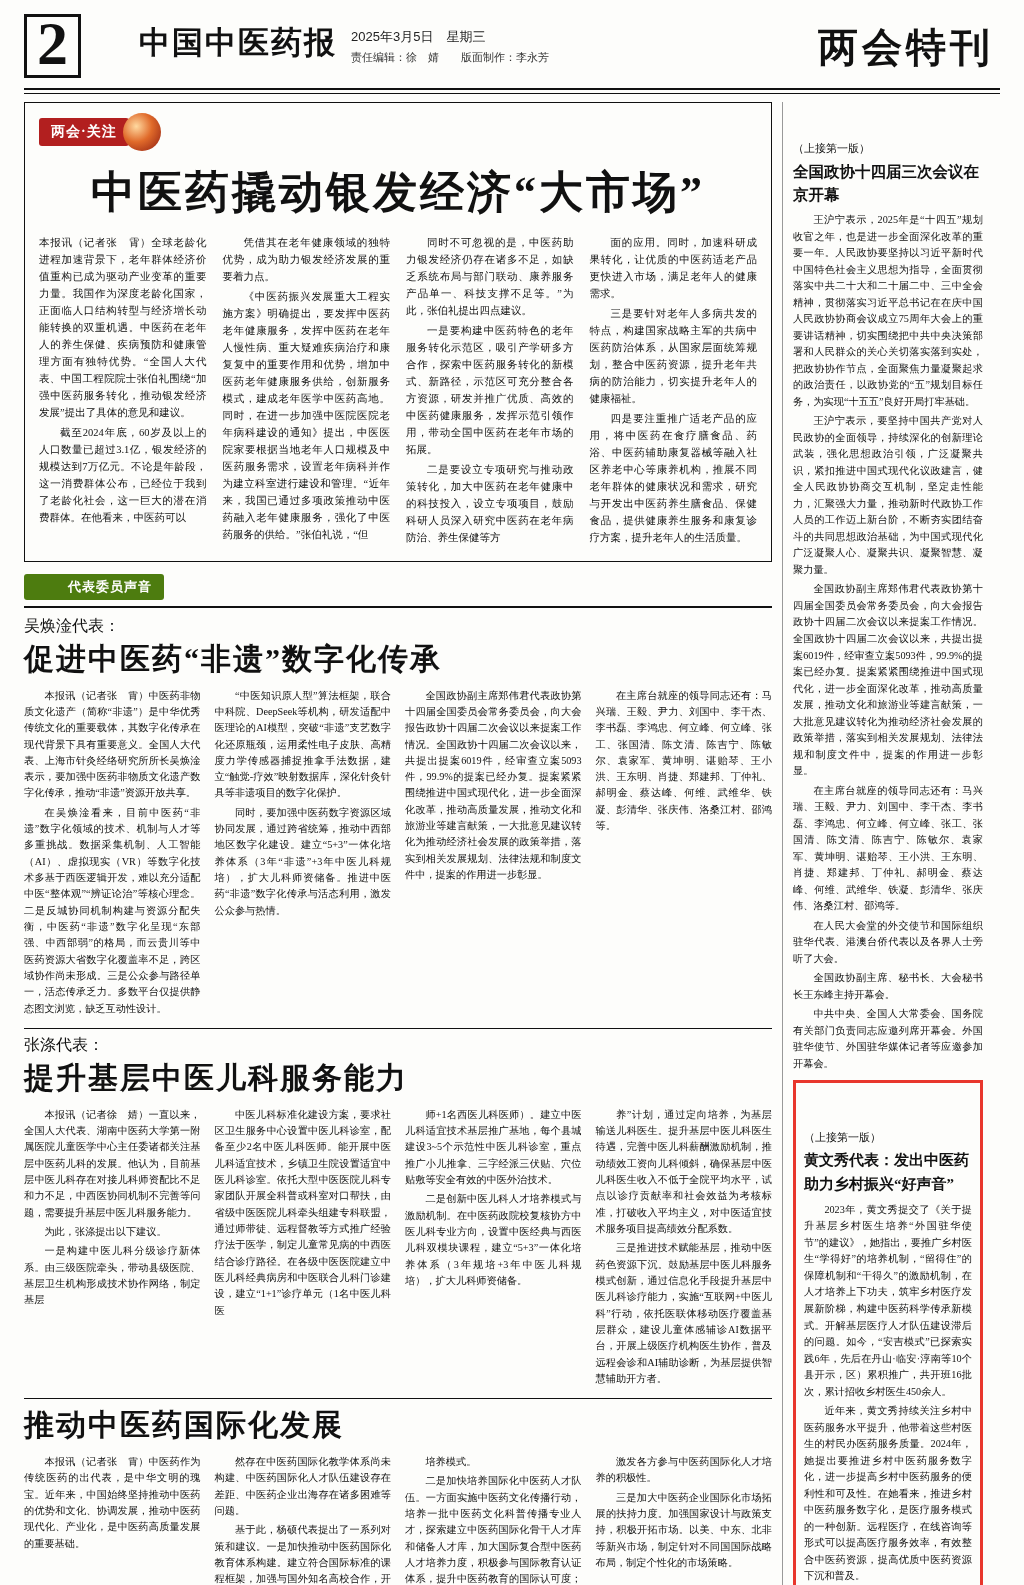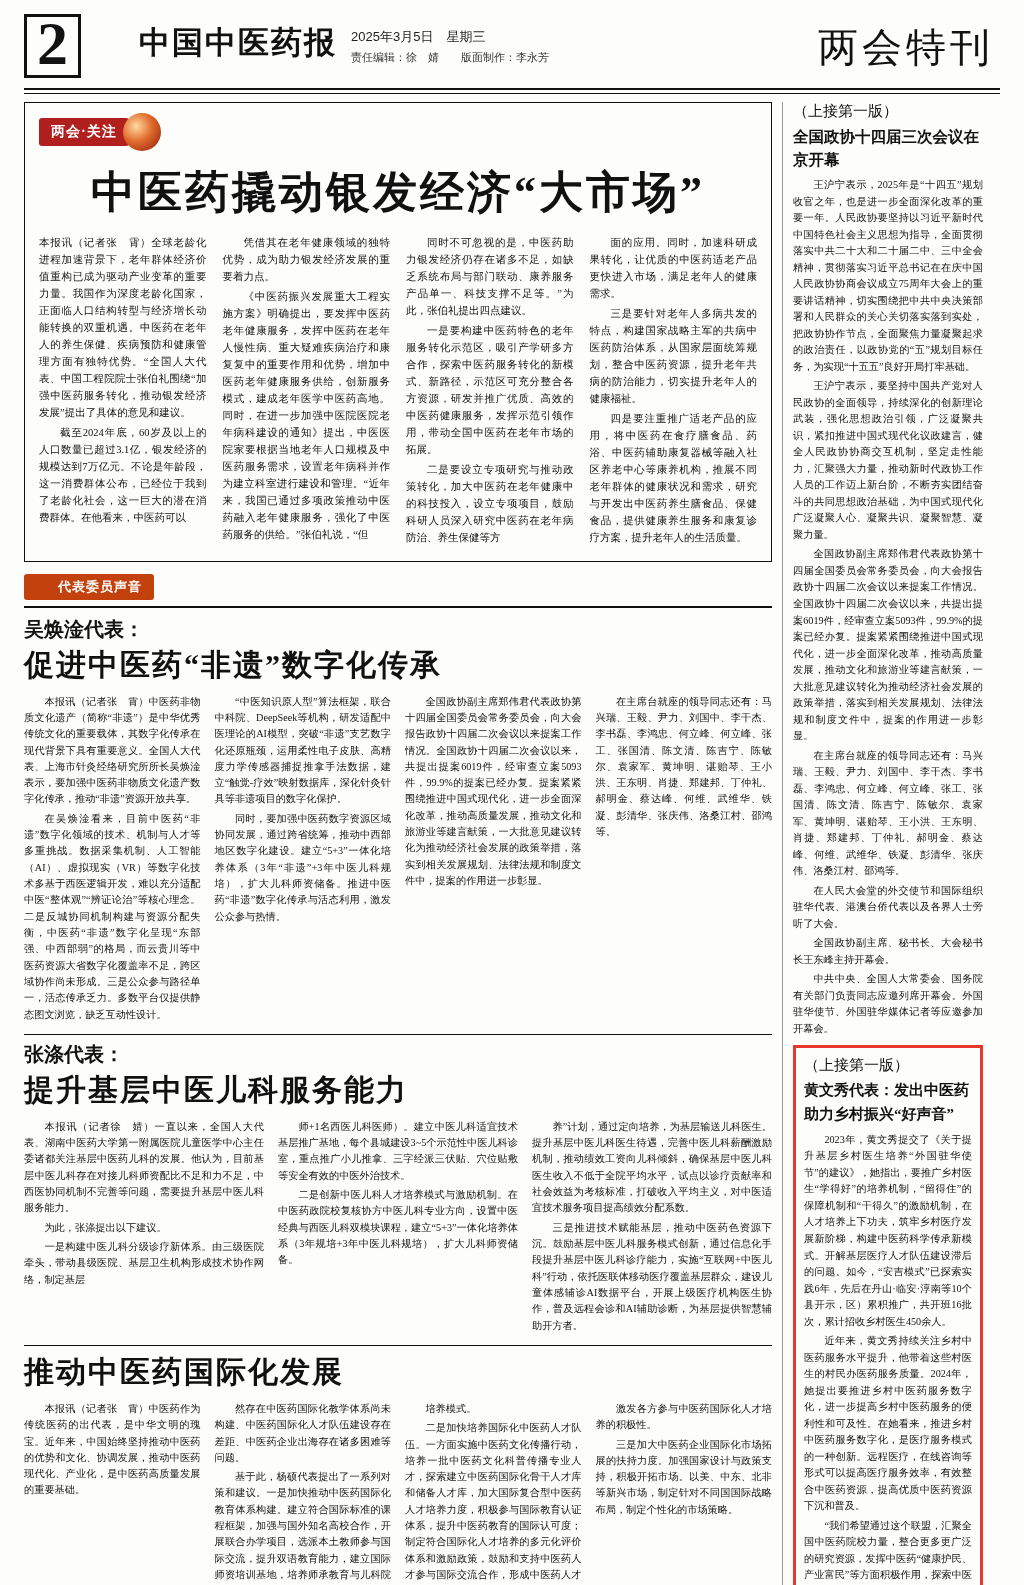--- a/index.html
+++ b/index.html
@@ -13,21 +13,21 @@
   .page-num{
     font-family:"Liberation Serif",serif;font-size:62px;font-weight:bold;line-height:0.8;
     color:#111;border:3px solid #111;padding:2px 10px 6px 10px;margin-right:14px;
     letter-spacing:0;
   }
   .mh-title{font-size:31px;font-weight:bold;letter-spacing:2px;color:#111;margin-top:8px;margin-left:44px;}
   .mh-meta{margin-left:14px;margin-top:14px;font-size:12px;color:#222;font-family:"Liberation Sans",sans-serif;}
   .mh-meta .line1{font-size:13px;}
   .mh-meta .line2{font-size:11px;color:#333;margin-top:4px;}
   .mh-special{
-    margin-left:auto;font-size:40px;font-weight:normal;letter-spacing:4px;color:#111;
+    margin-left:auto;font-size:40px;font-weight:bold;letter-spacing:4px;color:#111;
     margin-top:6px;padding-right:6px;
   }
   .rule-top{border-top:2px solid #111;margin:4px 24px 0 24px;}
   .rule-top2{border-top:1px solid #111;margin:3px 24px 0 24px;}
 
   
   .body-wrap{display:flex;padding:8px 24px 10px 24px;gap:10px;}
   .left-col{width:748px;}
   .right-col{width:190px;border-left:1px solid #999;padding-left:10px;}
 
@@ -52,35 +52,35 @@
   }
   .lead-cols{display:flex;gap:16px;}
   .lead-cols .c{flex:1;font-size:10.5px;line-height:1.62;text-align:justify;color:#111;}
   .lead-cols .c p{margin:0 0 3px 0;text-indent:2em;}
   .lead-cols .c p.nb{text-indent:0;}
   .src{font-weight:bold;}
 
   
   .voices-head{display:flex;align-items:center;gap:8px;margin:12px 0 6px 0;}
   .voices-badge{
-    background:#c2410c;color:#fff;font-size:13px;font-weight:bold;letter-spacing:1px;
-    padding:4px 12px 4px 34px;border-radius:3px;position:relative;
+    background:#4d7c0f;color:#fff;font-size:13px;font-weight:bold;letter-spacing:1px;
+    padding:4px 12px 4px 44px;border-radius:3px;position:relative;
   }
   .sec-rule{border-top:2px solid #111;margin:2px 0 8px 0;}
 
   .article{margin-bottom:6px;}
-  .rep-name{font-size:20px;font-weight:bold;color:#111;margin:4px 0 2px 0;}
+  .rep-name{font-size:16px;font-weight:normal;color:#111;margin:4px 0 2px 0;}
   .art-title{font-size:30px;font-weight:bold;letter-spacing:2px;color:#111;margin:2px 0 8px 0;}
   .art-cols{display:flex;gap:14px;}
   .art-cols .c{flex:1;font-size:10.2px;line-height:1.6;text-align:justify;color:#111;}
   .art-cols .c p{margin:0 0 3px 0;text-indent:2em;}
   .divider{border-top:1px solid #111;margin:8px 0 6px 0;}
 
   
-  .cont-label{font-size:15px;color:#111;margin-bottom:4px;}
+  .cont-label{font-size:11px;color:#111;margin-bottom:4px;margin-top:39px;}
   .rc-title{font-size:15.5px;font-weight:bold;line-height:1.5;color:#111;margin:0 0 6px 0;}
   .rc-body{font-size:10.2px;line-height:1.62;text-align:justify;color:#111;}
   .rc-body p{margin:0 0 3px 0;text-indent:2em;}
   .highlight-box{
     border:3px solid #e8362c;padding:8px 8px 10px 8px;margin-top:8px;
   }
   .hl-title{font-size:15px;font-weight:bold;line-height:1.55;color:#111;margin:4px 0 6px 0;}
 </style>
 </head>
 <body>
@@ -163,20 +163,23 @@
       <div class="divider"></div>
 
       <div class="article">
         <div class="rep-name">张涤代表：</div>
         <div class="art-title">提升基层中医儿科服务能力</div>
         <div class="art-cols">
           <div class="c">
             <p class="nb">本报讯（记者徐　婧）一直以来，全国人大代表、湖南中医药大学第一附属医院儿童医学中心主任委诸都关注基层中医药儿科的发展。他认为，目前基层中医儿科存在对接儿科师资配比不足和力不足，中西医协同机制不完善等问题，需要提升基层中医儿科服务能力。</p>
             <p>为此，张涤提出以下建议。</p>
             <p>一是构建中医儿科分级诊疗新体系。由三级医院牵头，带动县级医院、基层卫生机构形成技术协作网络，制定基层</p>
+          </div>
+          <div class="c">
+            <p>中医儿科标准化建设方案，要求社区卫生服务中心设置中医儿科诊室，配备至少2名中医儿科医师。能开展中医儿科适宜技术，乡镇卫生院设置适宜中医儿科诊室。依托大型中医医院儿科专家团队开展全科普或科室对口帮扶，由省级中医医院儿科牵头组建专科联盟，通过师带徒、远程督教等方式推广经验疗法于医学，制定儿童常见病的中西医结合诊疗路径。在各级中医医院建立中医儿科经典病房和中医联合儿科门诊建设，建立“1+1”诊疗单元（1名中医儿科医</p>
           </div>
           <div class="c">
             <p>师+1名西医儿科医师）。建立中医儿科适宜技术基层推广基地，每个县城建设3~5个示范性中医儿科诊室，重点推广小儿推拿、三字经派三伏贴、穴位贴敷等安全有效的中医外治技术。</p>
             <p>二是创新中医儿科人才培养模式与激励机制。在中医药政院校复核协方中医儿科专业方向，设置中医经典与西医儿科双模块课程，建立“5+3”一体化培养体系（3年规培+3年中医儿科规培），扩大儿科师资储备。</p>
           </div>
           <div class="c">
             <p>养”计划，通过定向培养，为基层输送儿科医生。提升基层中医儿科医生待遇，完善中医儿科薪酬激励机制，推动绩效工资向儿科倾斜，确保基层中医儿科医生收入不低于全院平均水平，试点以诊疗贡献率和社会效益为考核标准，打破收入平均主义，对中医适宜技术服务项目提高绩效分配系数。</p>
             <p>三是推进技术赋能基层，推动中医药色资源下沉。鼓励基层中医儿科服务模式创新，通过信息化手段提升基层中医儿科诊疗能力，实施“互联网+中医儿科”行动，依托医联体移动医疗覆盖基层群众，建设儿童体感辅诊AI数据平台，开展上级医疗机构医生协作，普及远程会诊和AI辅助诊断，为基层提供智慧辅助开方者。</p>
           </div>
         </div>

